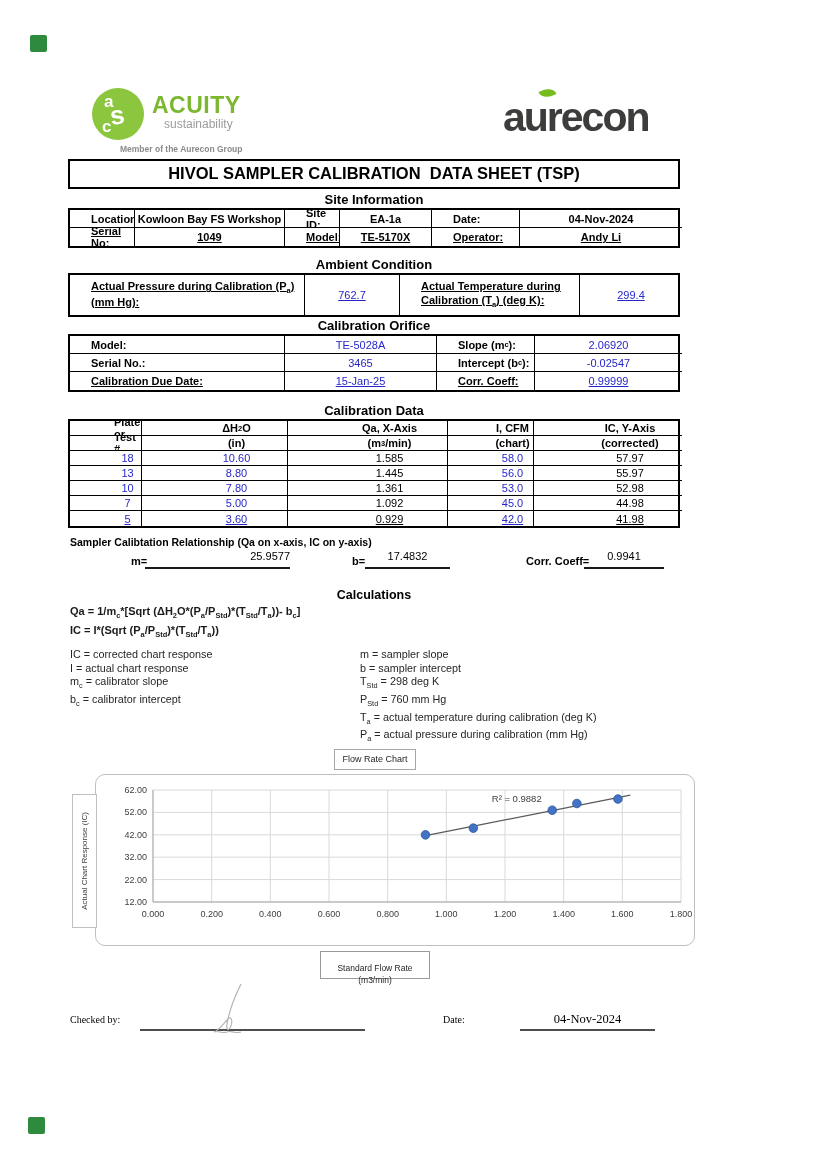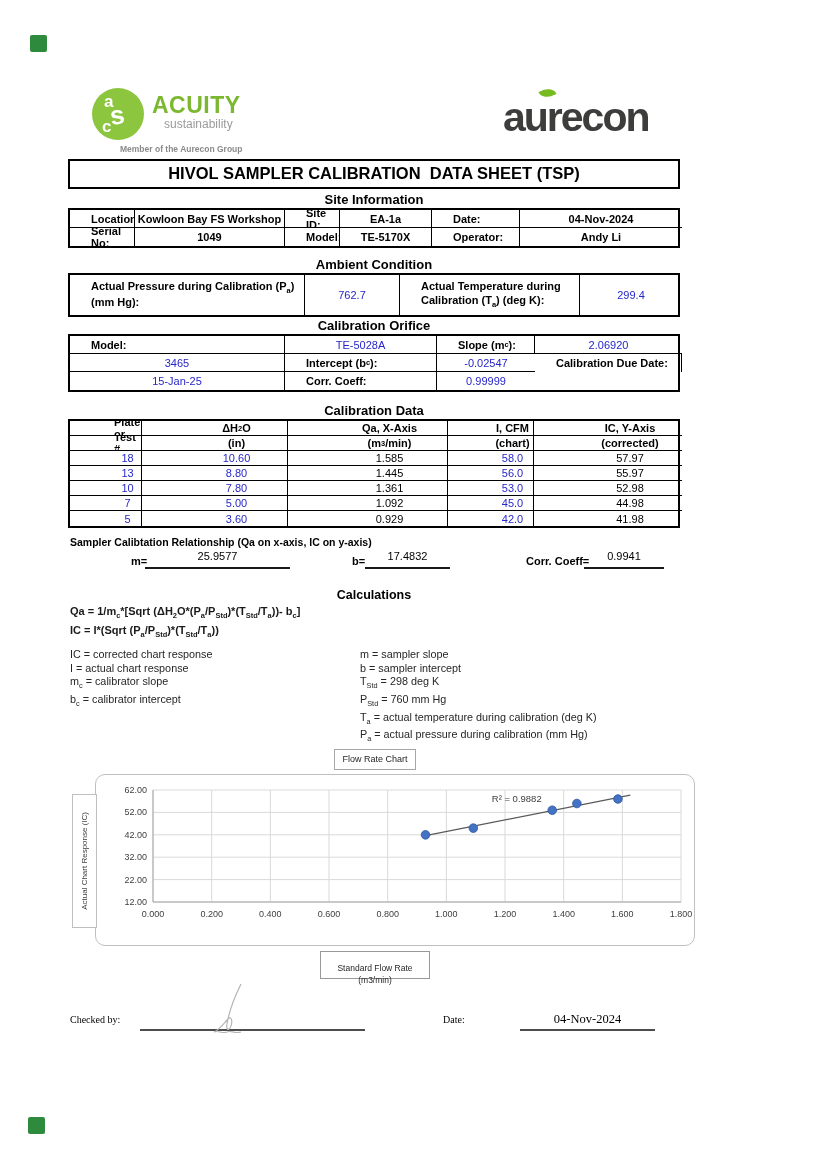--- a/index.html
+++ b/index.html
@@ -26,21 +26,21 @@
   .aurecon-word { position:absolute; left:0; top:4px; font-size:41px; font-weight:bold; color:#3D3D3C; letter-spacing:-2px; }
   .aurecon-leaf { position:absolute; left:37px; top:-2px; width:15px; height:10px; background:#76BC21; border-radius:0 90% 0 90%; transform:rotate(-28deg); }
 
   .title-box { position:absolute; left:68px; top:159px; width:612px; height:30px; border:2.5px solid #000; text-align:center; }
   .title-box span { line-height:25px; font-size:16.5px; font-weight:bold; color:#000; white-space:pre; }
 
   .sec-heading { position:absolute; width:612px; left:68px; text-align:center; font-size:13px; font-weight:bold; color:#000; }
 
   .grid { position:absolute; left:68px; border:2.5px solid #000; display:grid; background:#fff; }
   .gc { border-right:1.5px solid #000; border-bottom:1.5px solid #000; font-size:11px; display:flex; align-items:center; overflow:hidden; }
-  .gc.er { border-right:none; } .gc.eb { border-bottom:none; }
+  .gc.er { border-right:none; } .gc.eb { border-bottom:none;text-decoration:underline; }
   .gc.lbl { font-weight:bold; padding-left:21px; justify-content:flex-start; color:#000; }
   .gc.val { justify-content:center; text-align:center; }
   .gc.bold { font-weight:bold; color:#000; }
   .blue { color:#2626C9; }
 
   .site-grid { top:208px; width:612px; grid-template-columns:65px 150px 55px 92px 88px 162px; grid-auto-rows:18px; }
   .ambient-grid { top:273px; width:612px; grid-template-columns:235px 95px 180px 102px; grid-auto-rows:40px; }
   .ambient-grid .lbl { line-height:1.25; }
   .orifice-grid { top:334px; width:612px; grid-template-columns:215px 152px 98px 147px; grid-auto-rows:18px; }
   .cal-grid { top:419px; width:612px; grid-template-columns:72px 146px 160px 86px 148px; grid-auto-rows:15px; }
@@ -129,20 +129,21 @@
     </div>
     <div class="gc val blue er eb">299.4</div>
   </div>
 
   <div class="sec-heading" style="top:318px;">Calibration Orifice</div>
   <div class="grid orifice-grid">
     <div class="gc lbl">Model:</div>
     <div class="gc val blue">TE-5028A</div>
     <div class="gc lbl">Slope (m<sub>c</sub>):</div>
     <div class="gc val blue er">2.06920</div>
+    <div class="gc lbl">Serial No.:</div>
     <div class="gc val blue">3465</div>
     <div class="gc lbl">Intercept (b<sub>c</sub>):</div>
     <div class="gc val blue er">-0.02547</div>
     <div class="gc lbl eb">Calibration Due Date:</div>
     <div class="gc val blue eb">15-Jan-25</div>
     <div class="gc lbl eb">Corr. Coeff:</div>
     <div class="gc val blue er eb">0.99999</div>
   </div>
 
   <div class="sec-heading" style="top:403px;">Calibration Data</div>
@@ -180,21 +181,21 @@
       <div class="gc blue eb">5</div>
       <div class="gc blue eb">3.60</div>
       <div class="gc  eb">0.929</div>
       <div class="gc blue eb">42.0</div>
       <div class="gc  er eb">41.98</div>
     </div>
 
   <div class="rel-block">
     <div class="rel-title">Sampler Calibtation Relationship (Qa on x-axis, IC on y-axis)</div>
     <div class="rel-item-label" style="left:63px;">m=</div>
-    <div class="rel-underline" style="left:77px; width:145px;">25.9577</div>
+    <div class="rel-underline" style="left:77px; width:145px;text-align:right;">25.9577</div>
     <div class="rel-item-label" style="left:284px;">b=</div>
     <div class="rel-underline" style="left:297px; width:85px;">17.4832</div>
     <div class="rel-item-label" style="left:458px;">Corr. Coeff=</div>
     <div class="rel-underline" style="left:516px; width:80px;">0.9941</div>
   </div>
 
   <div class="sec-heading calc-heading">Calculations</div>
   <div class="formulas" id="formulas">
       <div>Qa = 1/m<sub>c</sub>*[Sqrt (ΔH<sub>2</sub>O*(P<sub>a</sub>/P<sub>Std</sub>)*(T<sub>Std</sub>/T<sub>a</sub>))- b<sub>c</sub>]</div>
       <div>IC = I*(Sqrt (P<sub>a</sub>/P<sub>Std</sub>)*(T<sub>Std</sub>/T<sub>a</sub>))</div>

